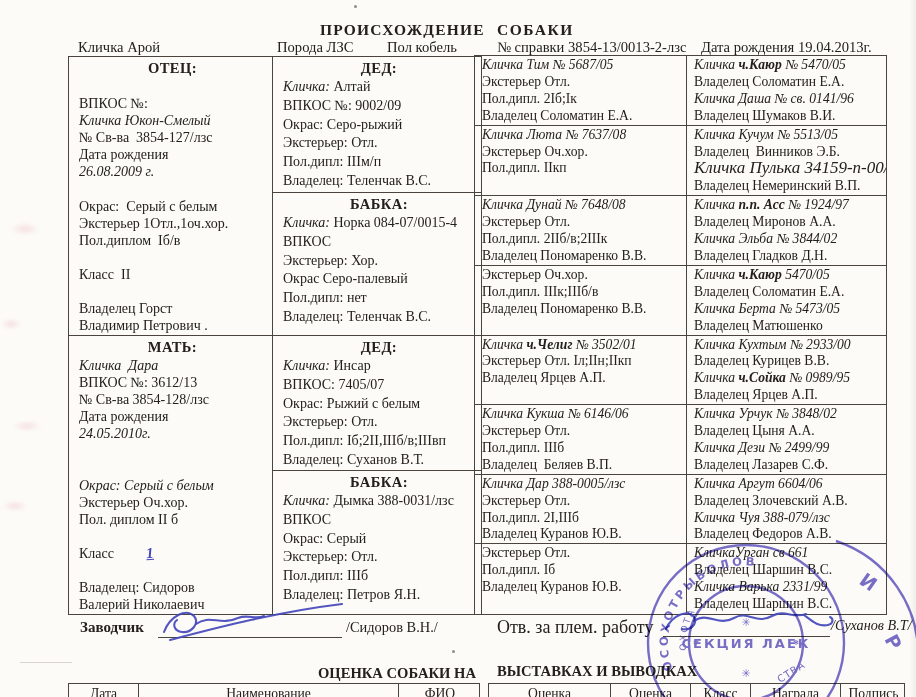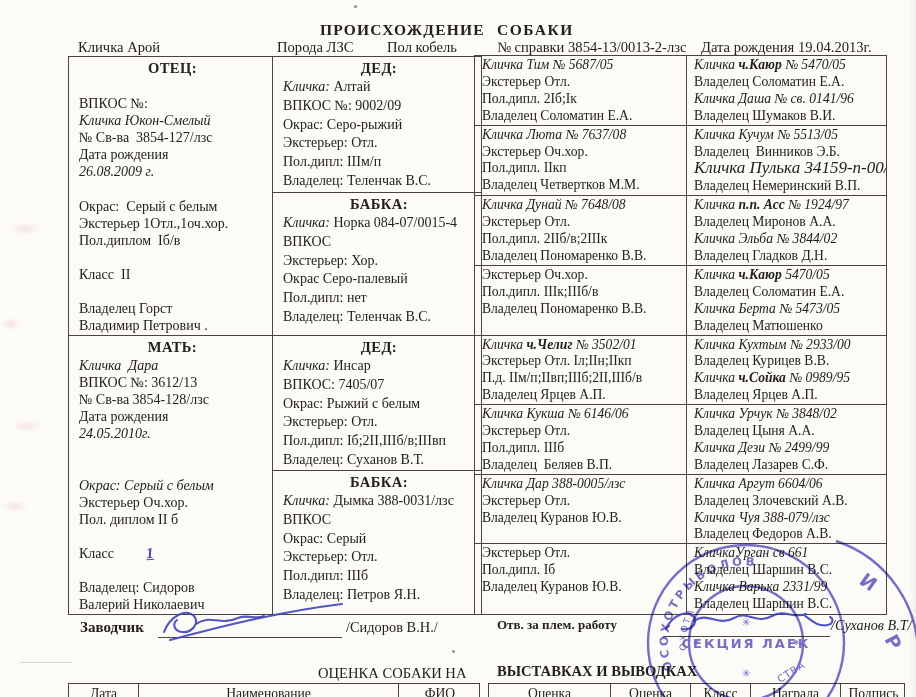--- a/index.html
+++ b/index.html
@@ -40,27 +40,27 @@
   .rtable{position:absolute;left:474px;top:55px;width:411px;height:558px;border:1px solid var(--line);
     display:grid;grid-template-rows:repeat(8,1fr)}
   .prow{display:grid;grid-template-columns:212px 1fr;border-bottom:1px solid var(--line);box-sizing:border-box}
   .prow:last-child{border-bottom:none}
   .pcell{box-sizing:border-box;padding:1px 3px 0 7px;font-size:13.6px;overflow:hidden}
   .pcell:first-child{border-right:1px solid var(--line)}
   .pcell .line{line-height:16.9px}
   
   .f-breeder{left:80px;top:619px;font-size:15px;font-weight:bold}
   .f-breedername{left:346px;top:619px;font-size:14.4px}
-  .f-resp{left:497px;top:617px;font-size:13px;font-weight:bold}
+  .f-resp{left:497px;top:617px;font-size:18px;font-weight:normal}
   .f-respname{left:831px;top:617px;font-size:14.2px;font-style:italic}
   .sigline{position:absolute;height:1px;background:var(--line)}
   .sig{position:absolute}
   .sig path{fill:none;stroke:var(--ink);stroke-width:2.1;stroke-linecap:round;opacity:.92}
   
-  .bt-left{left:318px;top:665px;font-size:14.6px;font-weight:normal}
+  .bt-left{left:318px;top:665px;font-size:14.6px;font-weight:bold}
   .bt-right{left:497px;top:663px;font-size:14.6px;font-weight:bold}
   .btable{position:absolute;top:683px;height:30px;display:grid;border:1px solid var(--line);box-sizing:border-box}
   .btl{left:68px;width:412px;grid-template-columns:70px 260px 82px}
   .btr{left:488px;width:417px;grid-template-columns:122px 80px 60px 90px 65px}
   .bh{border-right:1px solid var(--line);text-align:center;font-size:13.6px;padding-top:2px;box-sizing:border-box}
   .bh:last-child{border-right:none}
   
   .stamp{position:absolute;left:596px;top:531px;mix-blend-mode:multiply;opacity:.85}
   .stampink circle,.stampink .arc2{fill:none;stroke:var(--stamp);stroke-width:2.4}
   .stampink text{fill:var(--stamp)}
@@ -190,21 +190,20 @@
           <div class="line"><span>Владелец Соломатин Е.А.</span></div>
           <div class="line"><span class="it">Кличка Даша № св. 0141/96</span></div>
           <div class="line"><span>Владелец Шумаков В.И.</span></div>
         </div>
       </div>
       <div class="prow">
         <div class="pcell">
           <div class="line"><span class="it">Кличка Люта № 7637/08</span></div>
           <div class="line"><span>Экстерьер Оч.хор.</span></div>
           <div class="line"><span>Пол.дипл. IIкп</span></div>
-          <div class="line"><span>Владелец Четвертков М.М.</span></div>
         </div>
         <div class="pcell">
           <div class="line"><span class="it">Кличка Кучум № 5513/05</span></div>
           <div class="line"><span>Владелец&nbsp; Винников Э.Б.</span></div>
           <div class="line"><span class="it sm">Кличка Пулька 34159-п-00/0011</span></div>
           <div class="line"><span>Владелец Немеринский В.П.</span></div>
         </div>
       </div>
       <div class="prow">
         <div class="pcell">
@@ -230,21 +229,20 @@
           <div class="line"><span class="it">Кличка </span><span class="bi">ч.Каюр</span><span class="it"> 5470/05</span></div>
           <div class="line"><span>Владелец Соломатин Е.А.</span></div>
           <div class="line"><span class="it">Кличка Берта № 5473/05</span></div>
           <div class="line"><span>Владелец Матюшенко</span></div>
         </div>
       </div>
       <div class="prow">
         <div class="pcell">
           <div class="line"><span class="it">Кличка </span><span class="bi">ч.Челиг</span><span class="it"> № 3502/01</span></div>
           <div class="line"><span>Экстерьер Отл. Iл;IIн;IIкп</span></div>
-          <div class="line"><span>П.д. IIм/п;IIвп;IIIб;2II,IIIб/в</span></div>
           <div class="line"><span>Владелец Ярцев А.П.</span></div>
         </div>
         <div class="pcell">
           <div class="line"><span class="it">Кличка Кухтым № 2933/00</span></div>
           <div class="line"><span>Владелец Курицев В.В.</span></div>
           <div class="line"><span class="it">Кличка </span><span class="bi">ч.Сойка</span><span class="it"> № 0989/95</span></div>
           <div class="line"><span>Владелец Ярцев А.П.</span></div>
         </div>
       </div>
       <div class="prow">
@@ -258,20 +256,21 @@
           <div class="line"><span class="it">Кличка Урчук № 3848/02</span></div>
           <div class="line"><span>Владелец Цыня А.А.</span></div>
           <div class="line"><span class="it">Кличка Дези № 2499/99</span></div>
           <div class="line"><span>Владелец Лазарев С.Ф.</span></div>
         </div>
       </div>
       <div class="prow">
         <div class="pcell">
           <div class="line"><span class="it">Кличка Дар 388-0005/лзс</span></div>
           <div class="line"><span>Экстерьер Отл.</span></div>
+          <div class="line"><span>Пол.дипл. 2I,IIIб</span></div>
           <div class="line"><span>Владелец Куранов Ю.В.</span></div>
         </div>
         <div class="pcell">
           <div class="line"><span class="it">Кличка Аргут 6604/06</span></div>
           <div class="line"><span>Владелец Злочевский А.В.</span></div>
           <div class="line"><span class="it">Кличка Чуя 388-079/лзс</span></div>
           <div class="line"><span>Владелец Федоров А.В.</span></div>
         </div>
       </div>
       <div class="prow">

